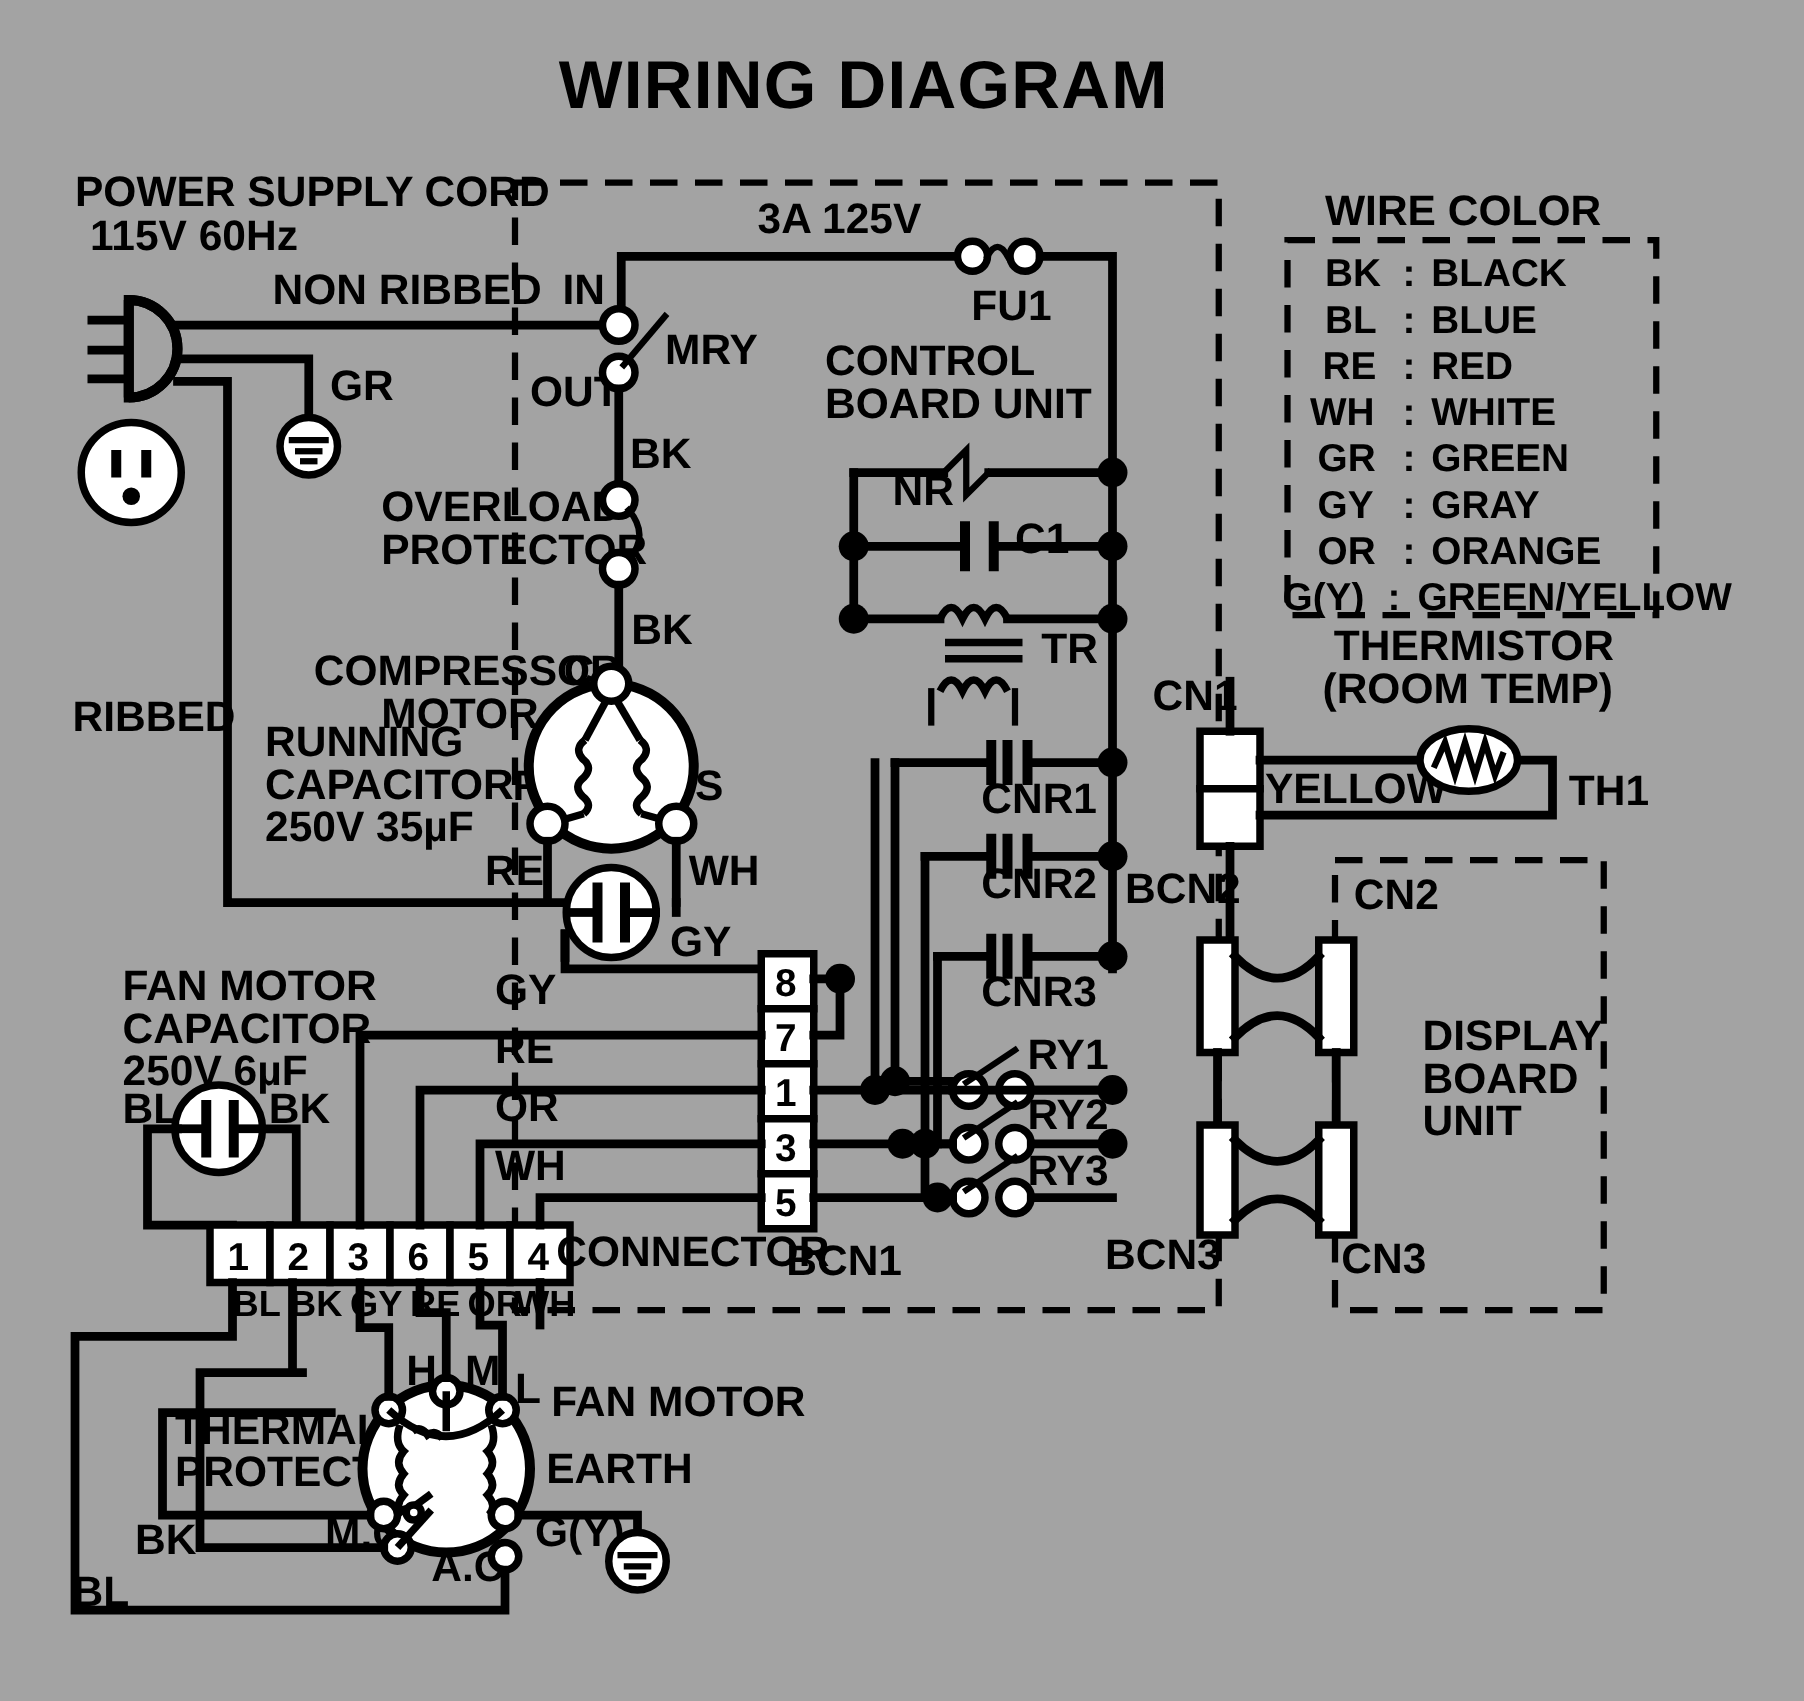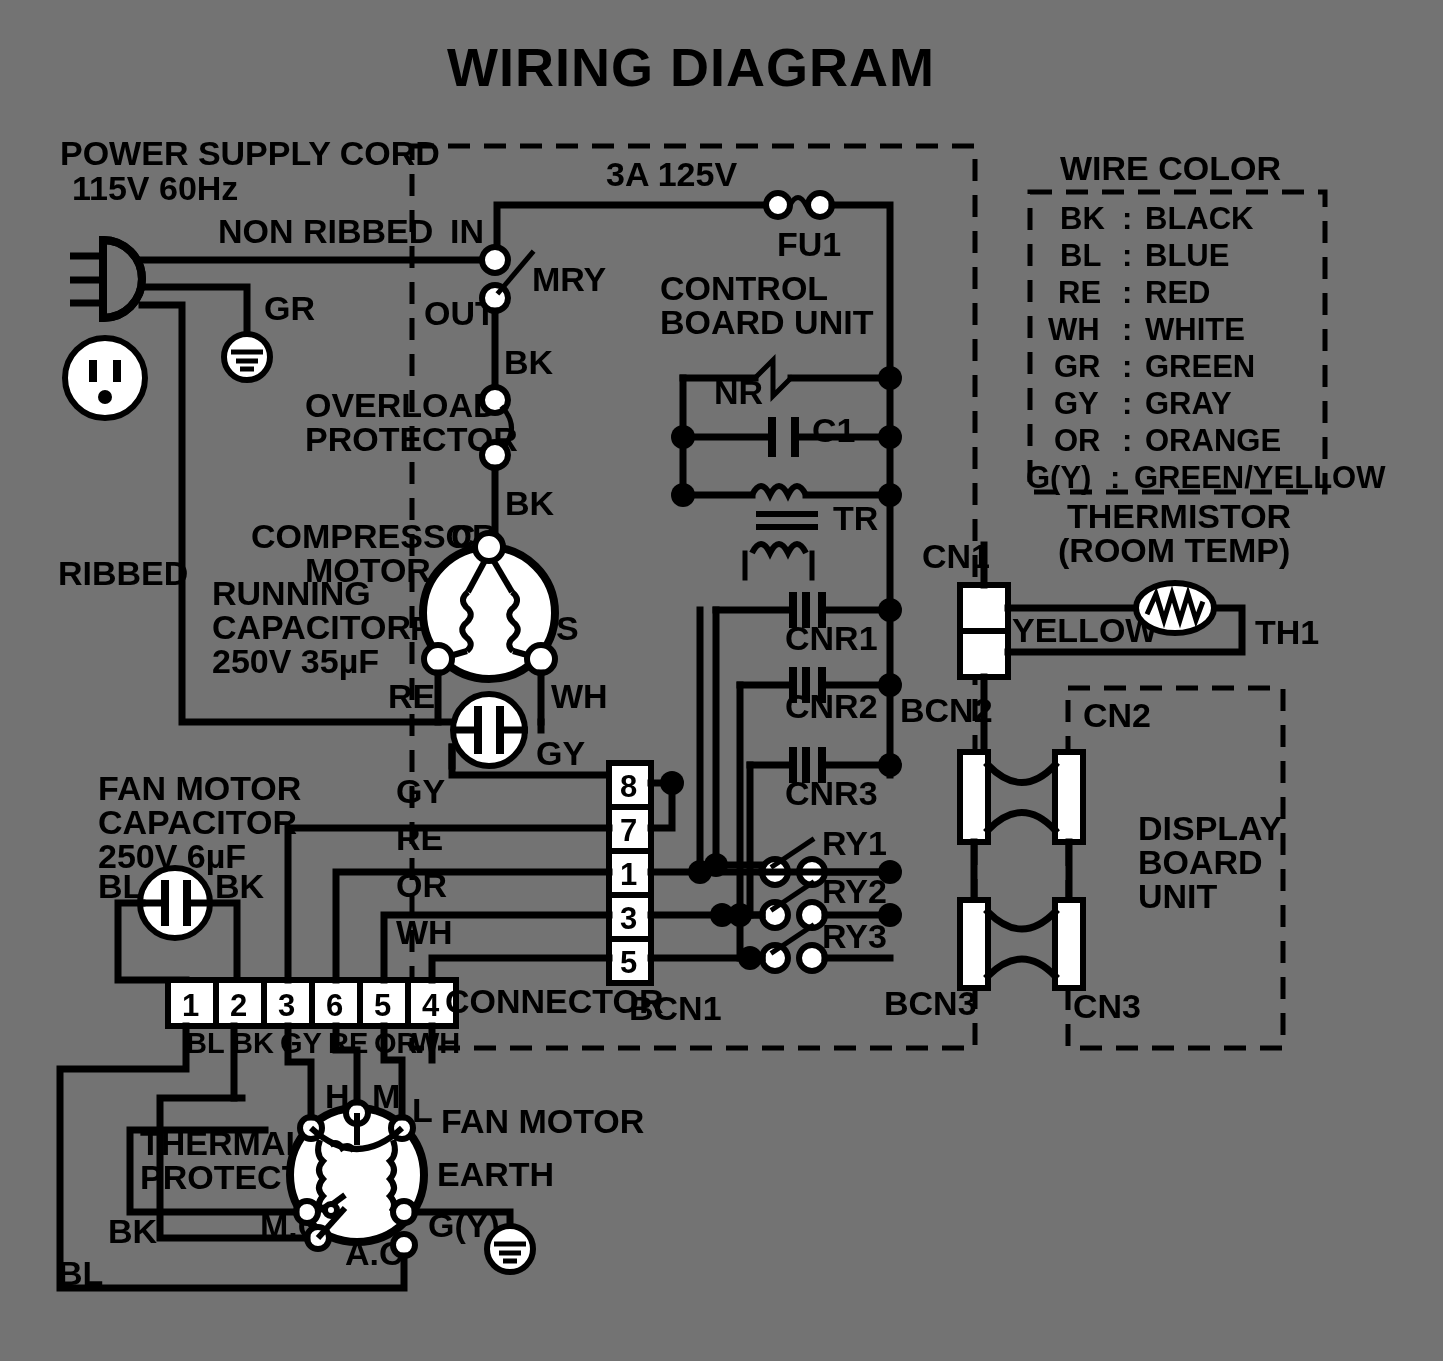--- a/index.html
+++ b/index.html
@@ -7,21 +7,21 @@
     padding: 0;
     background: #ffffff;
   }
   body {
     font-family: "Liberation Sans", sans-serif;
   }
   #page {
     position: relative;
     width: 1443px;
     height: 1361px;
-    background: #737373;
+    background: #a3a3a3;
     overflow: hidden;
   }
   #diagram-svg {
     position: absolute;
     left: 0;
     top: 0;
     width: 1443px;
     height: 1361px;
   }
   .lbl {

